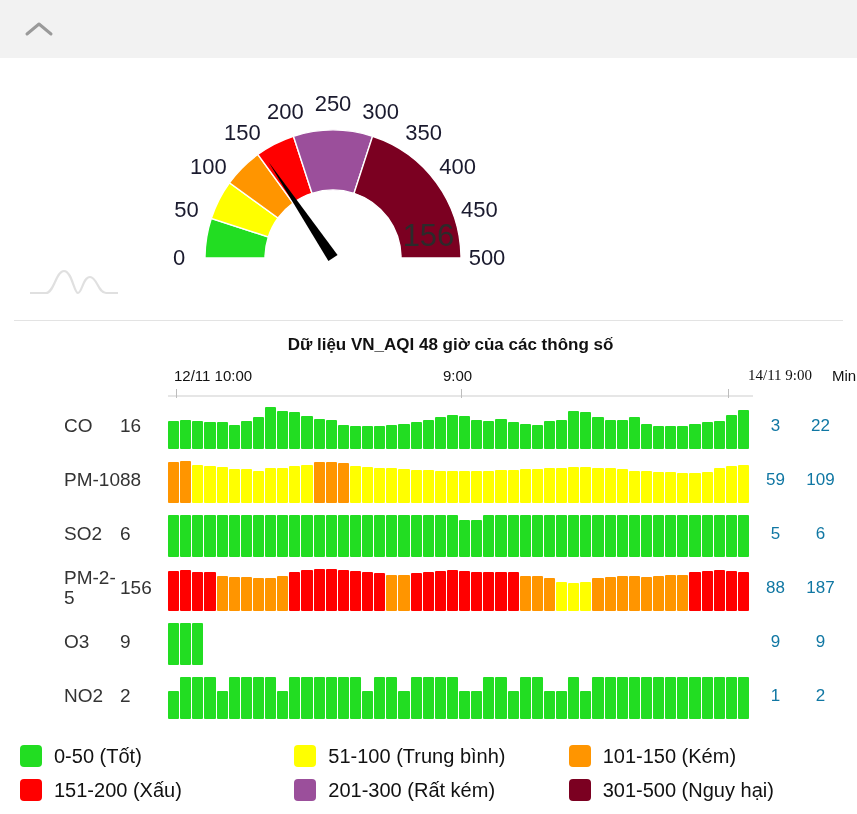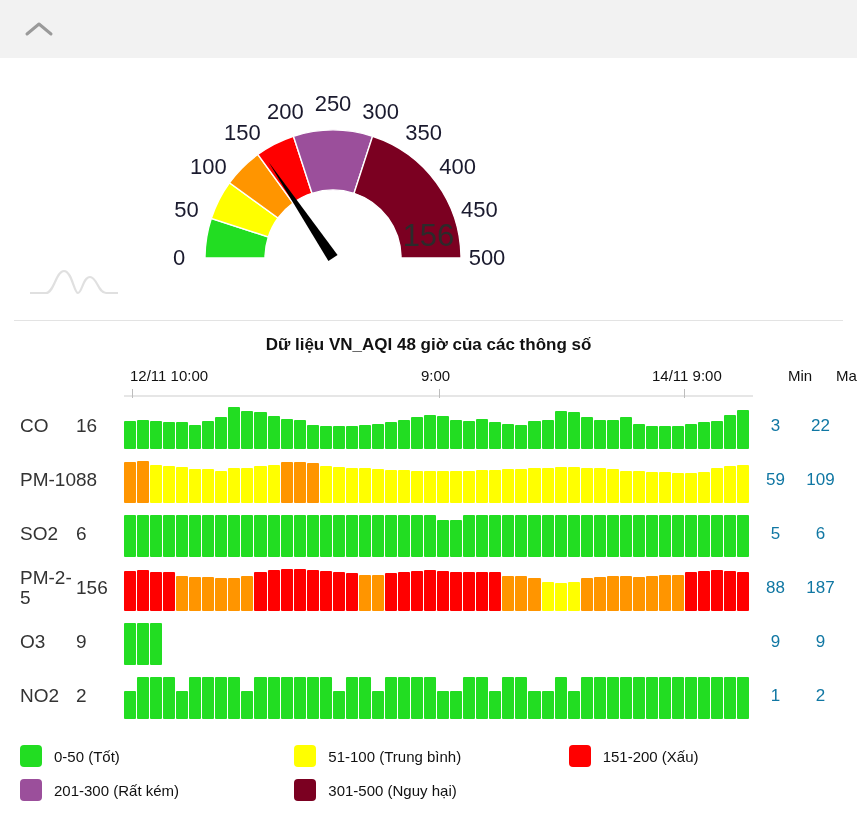--- a/index.html
+++ b/index.html
@@ -81,21 +81,21 @@
   }
 
   
   .hr {
     height: 1px;
     background: #e3e3e3;
     margin: 0 14px;
   }
 
   
-  #chart-section { padding: 0 14px; }
+  #chart-section { padding: 0 14px; margin-left: 44px; }
   #chart-title {
     text-align: center;
     font-size: 17px;
     font-weight: bold;
     color: #111;
     padding: 14px 0 12px 0;
   }
 
   #axis-row {
     position: relative;
@@ -105,21 +105,21 @@
   }
   .axis-label {
     position: absolute;
     top: 0;
     font-size: 15px;
     color: #111;
     white-space: nowrap;
   }
   #axis-left  { left: 6px; }
   #axis-mid   { left: 50%; transform: translateX(-50%); margin-left: -48px; }
-  #axis-right { left: 528px; }
+  #axis-right { left: 580px; font-family: Liberation Serif, serif; }
   #axis-min   { left: 664px; }
   #axis-max   { left: 712px; }
 
   #axis-line {
     position: relative;
     margin-left: 110px;
     height: 8px;
   }
   #axis-line .bar-line {
     position: absolute; left: 0; right: 90px; top: 4px;
@@ -187,21 +187,21 @@
     display: flex;
     align-items: center;
     gap: 12px;
   }
   .legend-swatch {
     width: 22px; height: 22px;
     border-radius: 4px;
     flex: none;
   }
   .legend-label {
-    font-size: 15px;
+    font-size: 20px;
     color: #111;
     white-space: nowrap;
   }
 </style>
 </head>
 <body>
 
 <div id="header">
   <div id="collapse-btn">
     <svg width="30" height="20" viewBox="0 0 30 20">
@@ -619,20 +619,24 @@
 <div id="legend">
     <div class="legend-item">
       <div class="legend-swatch" style="background: rgb(34, 221, 34);"></div>
       <div class="legend-label">0-50 (Tốt)</div>
     </div>
     <div class="legend-item">
       <div class="legend-swatch" style="background: rgb(255, 255, 0);"></div>
       <div class="legend-label">51-100 (Trung bình)</div>
     </div>
     <div class="legend-item">
+      <div class="legend-swatch" style="background: rgb(255, 149, 0);"></div>
+      <div class="legend-label">101-150 (Kém)</div>
+    </div>
+    <div class="legend-item">
       <div class="legend-swatch" style="background: rgb(255, 0, 0);"></div>
       <div class="legend-label">151-200 (Xấu)</div>
     </div>
     <div class="legend-item">
       <div class="legend-swatch" style="background: rgb(155, 79, 155);"></div>
       <div class="legend-label">201-300 (Rất kém)</div>
     </div>
     <div class="legend-item">
       <div class="legend-swatch" style="background: rgb(123, 0, 33);"></div>
       <div class="legend-label">301-500 (Nguy hại)</div>

